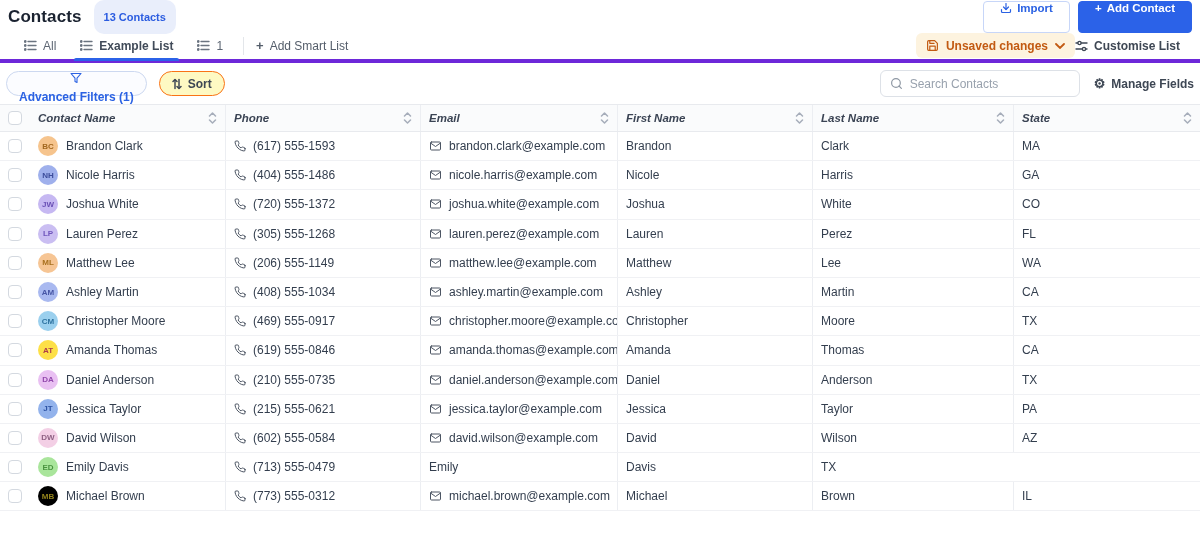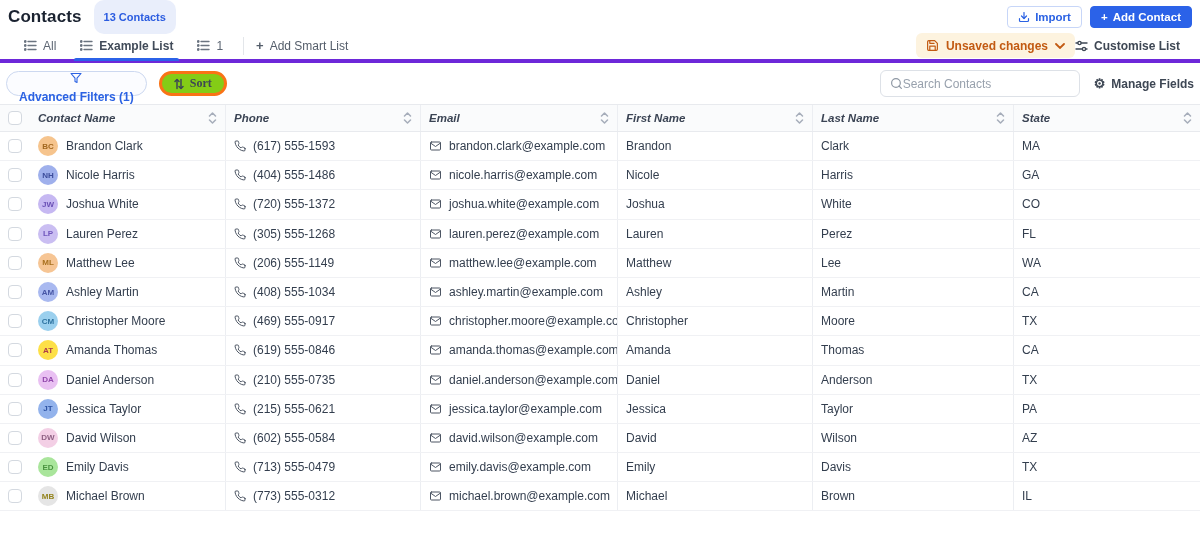--- a/index.html
+++ b/index.html
@@ -6,21 +6,21 @@
   html,body { width:1200px; height:533px; overflow:hidden; background:#fff;
     font-family:"Liberation Sans", sans-serif; color:#333e4e; }
   .app { width:1200px; height:533px; position:relative; background:#fff; }
 
   
   .topbar { height:32px; display:flex; align-items:center; padding:2px 8px 0 8px; }
   .page-title { font-size:17px; font-weight:700; color:#1a2230; letter-spacing:.1px; }
   .count-badge { margin-left:12px; background:#e9eefb; color:#2b5ce0; font-size:11px;
     font-weight:700; padding:11px 10px; border-radius:10px; }
   .topbar-right { margin-left:auto; display:flex; gap:8px; align-items:center; }
-  .btn { display:inline-flex; align-items:center; gap:5px; height:22px; padding:0 10px;
+  .btn { display:inline-flex; gap:5px; height:32px; padding:0 16px;
     border-radius:4px; font-size:11.5px; font-weight:700; cursor:pointer; white-space:nowrap; }
   .btn-outline { background:#fff; border:1px solid #c7d6f8; color:#2b62e3; }
   .btn-primary { background:#2b62e8; border:1px solid #2b62e8; color:#fff; }
 
   
   .tabsbar { height:31px; display:flex; align-items:center; padding:0 20px;
     border-bottom:4px solid #6d28d9; position:relative; }
   .tab { display:inline-flex; align-items:center; gap:6px; font-size:12px; color:#5d6673;
     height:30px; padding:0 4px; margin-right:16px; cursor:pointer; position:relative; }
   .tab.active { color:#414b59; font-weight:600; }
@@ -35,23 +35,23 @@
     color:#c25a12; font-size:12px; font-weight:700; height:25px; padding:0 10px;
     border-radius:6px; cursor:pointer; white-space:nowrap; }
   .customise { display:inline-flex; align-items:center; gap:6px; font-size:12px;
     font-weight:600; color:#3e4754; cursor:pointer; white-space:nowrap; }
 
   
   .filterbar { height:41px; display:flex; align-items:center; padding:0 6px; }
   .pill { display:inline-flex; align-items:center; gap:6px; height:25px; padding:0 12px;
     border-radius:13px; font-size:12px; cursor:pointer; white-space:nowrap; }
   .pill-filters { border:1px solid #ccd8f0; background:#fbfcff; color:#2b62e3; font-weight:700; margin-right:12px;flex-direction:column; }
-  .pill-sort { border:3px solid #f97316; background:#84cc16; color:#3e4754; font-weight:600;font-family:Liberation Serif, serif; }
+  .pill-sort { border:1px solid #f97316; background:#fef9c3; color:#3e4754; font-weight:600; }
   .filterbar-right { margin-left:auto; display:flex; align-items:center; gap:14px; }
-  .search-box { display:flex; align-items:center; gap:0; width:200px; height:27px;
+  .search-box { display:flex; align-items:center; gap:7px; width:200px; height:27px;
     border:1px solid #dde1e7; border-radius:6px; background:#fff; padding:0 9px; }
   .search-box input { border:none; outline:none; flex:1; font-size:12px;
     font-family:"Liberation Sans", sans-serif; color:#333e4e; background:transparent; min-width:0; }
   .search-box input::placeholder { color:#98a1ad; }
   .manage { display:inline-flex; align-items:center; gap:6px; font-size:12px;
     font-weight:600; color:#3e4754; cursor:pointer; white-space:nowrap; }
   .gear-glyph { font-size:13px; color:#3e4754; line-height:1; }
 
   
   .table { width:1200px; }
@@ -666,44 +666,35 @@
           </div>
           <div class="cell c-bordered">
             <span class="cicon">
               <svg width="12" height="12" viewBox="0 0 24 24" fill="none" stroke="#4c5563" stroke-width="2" stroke-linecap="round" stroke-linejoin="round">
                 <path d="M22 16.92v3a2 2 0 0 1-2.18 2 19.79 19.79 0 0 1-8.63-3.07 19.5 19.5 0 0 1-6-6 19.79 19.79 0 0 1-3.07-8.67A2 2 0 0 1 4.11 2h3a2 2 0 0 1 2 1.72 12.84 12.84 0 0 0 .7 2.81 2 2 0 0 1-.45 2.11L8.09 9.91a16 16 0 0 0 6 6l1.27-1.27a2 2 0 0 1 2.11-.45 12.84 12.84 0 0 0 2.81.7A2 2 0 0 1 22 16.92z"></path>
               </svg>
             </span>
             <span>(713) 555-0479</span>
           </div>
           <div class="cell c-bordered">
-            <span class="cicon">
-              <svg width="13" height="12" viewBox="0 0 24 24" fill="none" stroke="#4c5563" stroke-width="2" stroke-linecap="round" stroke-linejoin="round">
-                <rect x="2" y="4" width="20" height="16" rx="2"></rect>
-                <polyline points="22,6 12,13 2,6"></polyline>
-              </svg>
-            </span>
-            <span>emily.davis@example.com</span>
-          </div>
-          <div class="cell c-bordered">
             <span>Emily</span>
           </div>
           <div class="cell c-bordered">
             <span>Davis</span>
           </div>
           <div class="cell c-bordered">
             <span>TX</span>
           </div>
         </div>
         <div class="trow grid-cols">
           <div class="cell c-check">
             <span class="checkbox"></span>
           </div>
           <div class="cell">
-            <span class="avatar" style="background:#e5e5e5;color:#93831c">MB</span>
+            <span class="avatar" style="background:#000000;color:#93831c">MB</span>
             <span class="nametext">Michael Brown</span>
           </div>
           <div class="cell c-bordered">
             <span class="cicon">
               <svg width="12" height="12" viewBox="0 0 24 24" fill="none" stroke="#4c5563" stroke-width="2" stroke-linecap="round" stroke-linejoin="round">
                 <path d="M22 16.92v3a2 2 0 0 1-2.18 2 19.79 19.79 0 0 1-8.63-3.07 19.5 19.5 0 0 1-6-6 19.79 19.79 0 0 1-3.07-8.67A2 2 0 0 1 4.11 2h3a2 2 0 0 1 2 1.72 12.84 12.84 0 0 0 .7 2.81 2 2 0 0 1-.45 2.11L8.09 9.91a16 16 0 0 0 6 6l1.27-1.27a2 2 0 0 1 2.11-.45 12.84 12.84 0 0 0 2.81.7A2 2 0 0 1 22 16.92z"></path>
               </svg>
             </span>
             <span>(773) 555-0312</span>
           </div>

